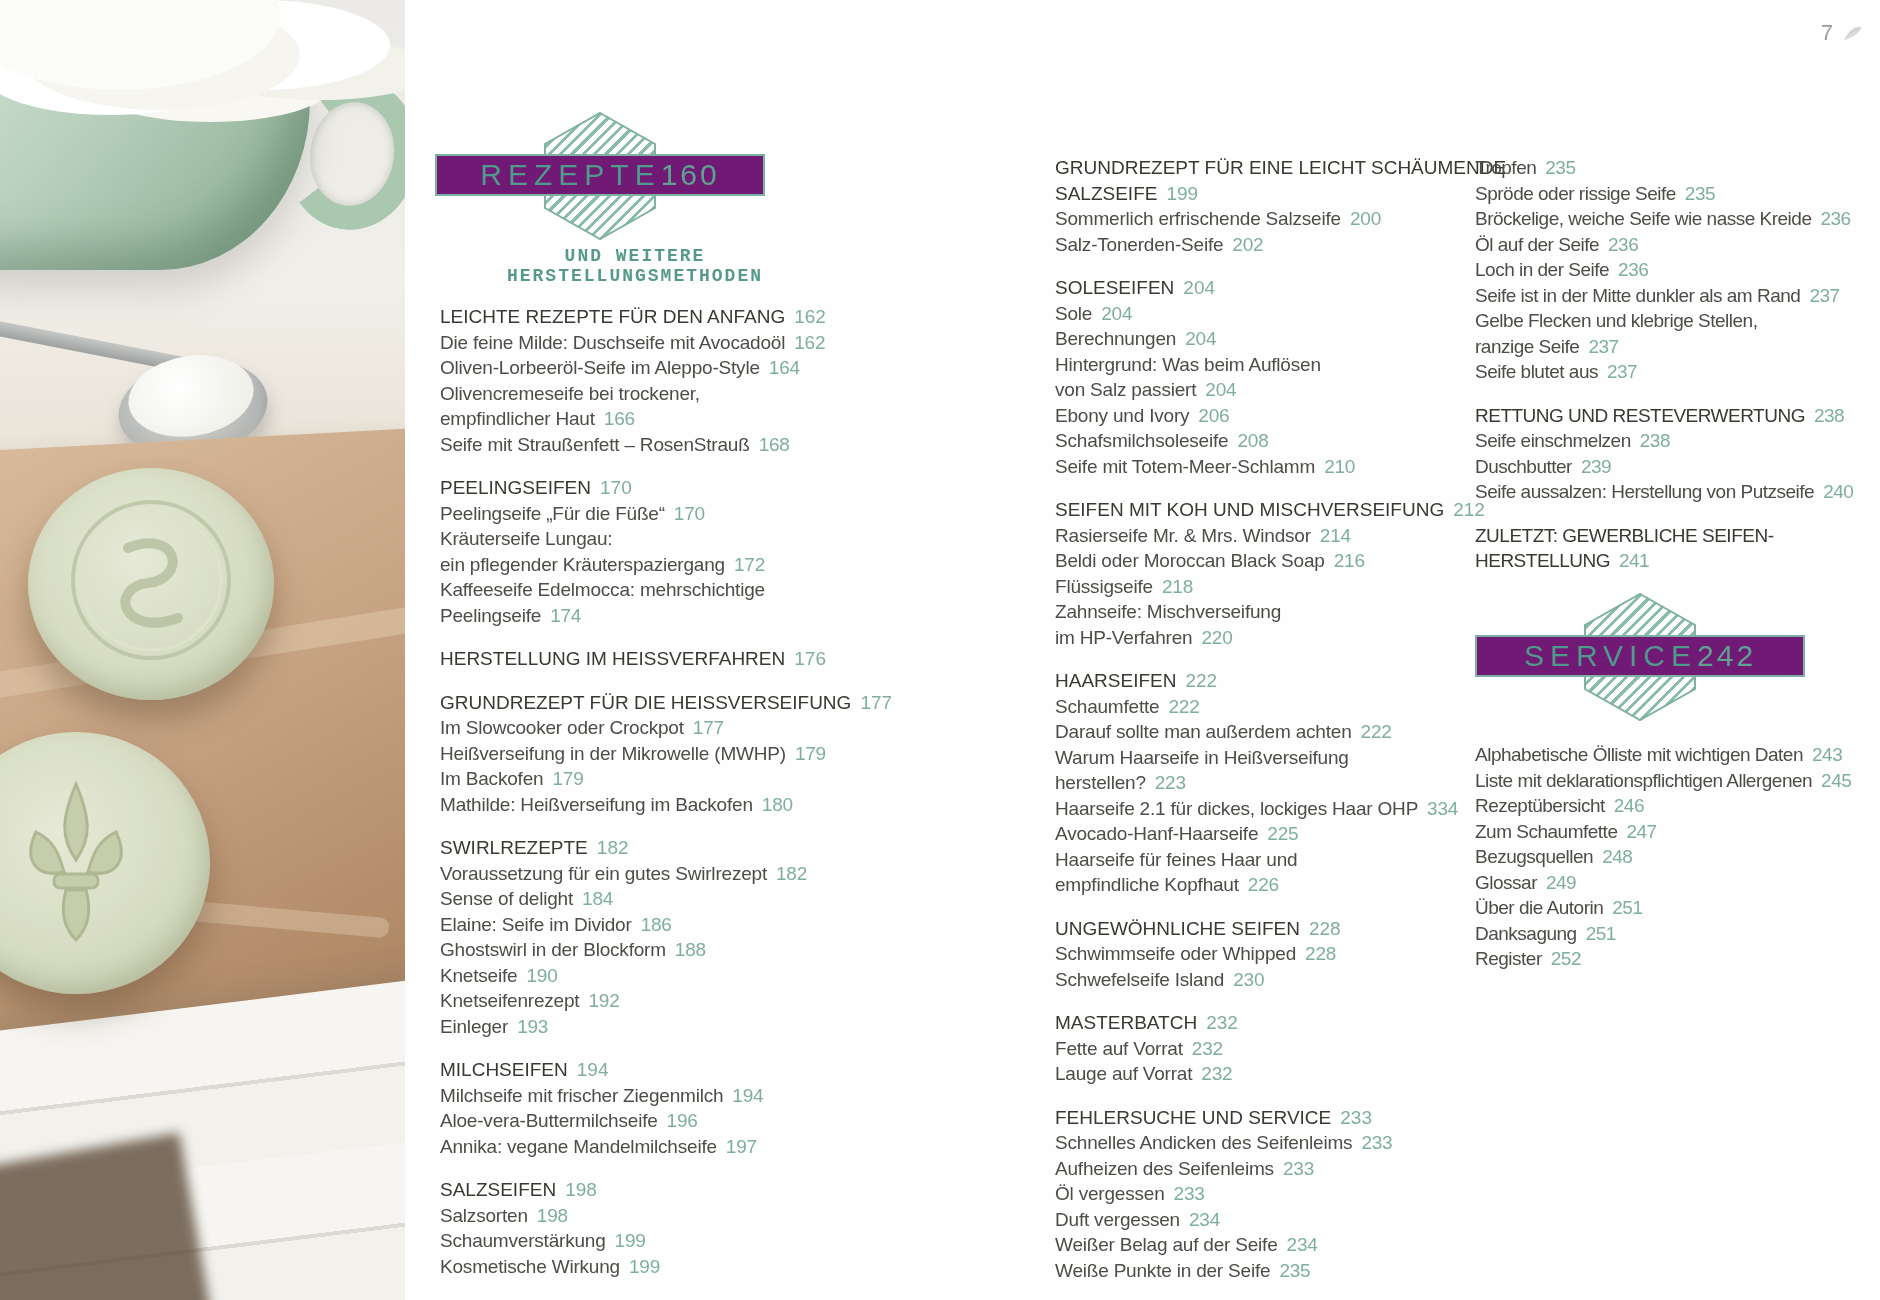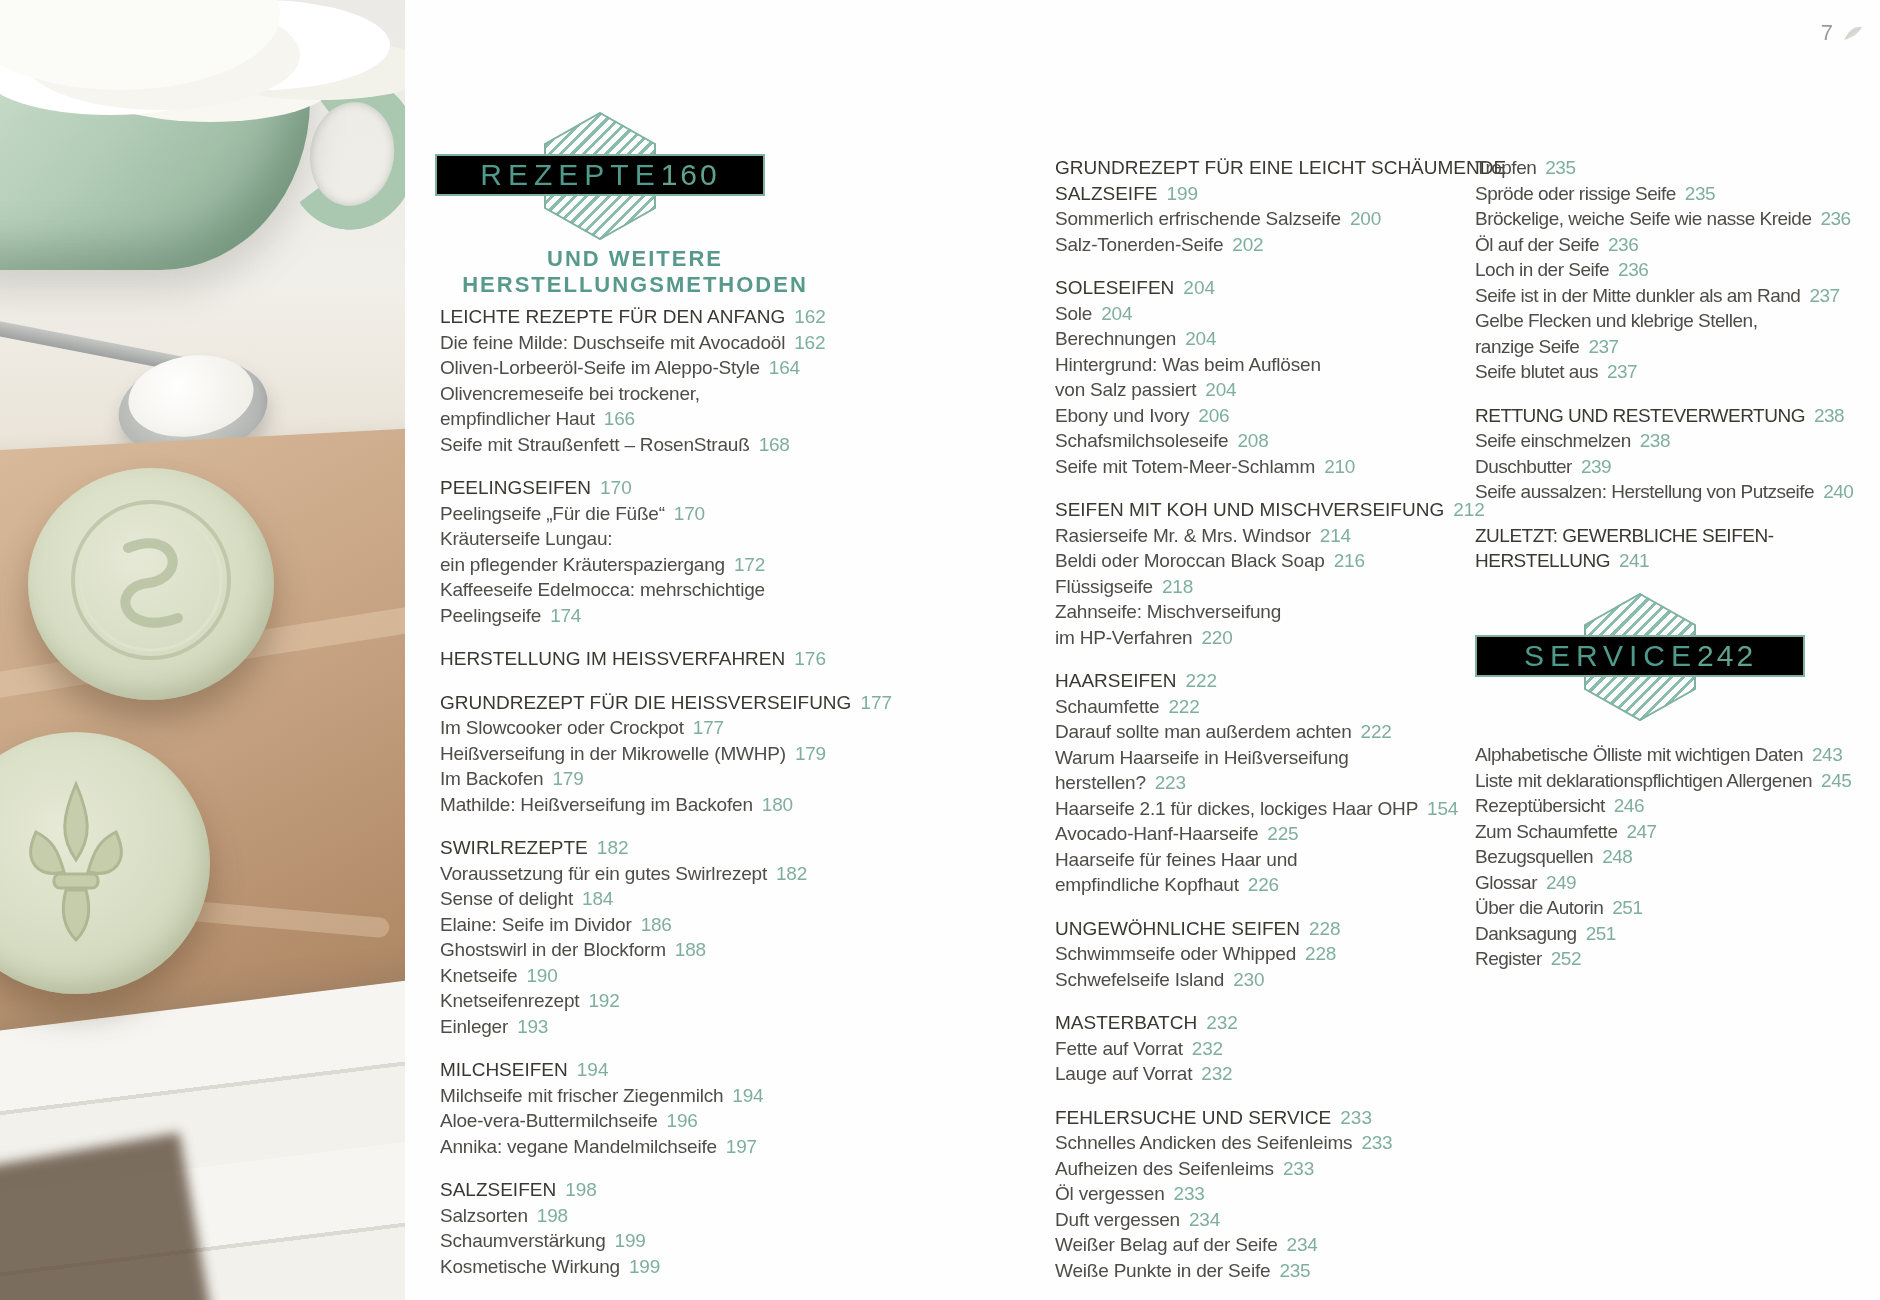--- a/index.html
+++ b/index.html
@@ -50,26 +50,26 @@
   
   .pagenum{position:absolute;top:20px;right:46px;color:#9a9a97;font-size:22px;letter-spacing:1px;}
   .corner-icon{position:absolute;top:24px;right:16px;opacity:.55;}
 
   
   .badge{position:absolute;width:330px;height:128px;}
   .badge .hex{position:absolute;left:109px;top:0;width:112px;height:128px;
         background:repeating-linear-gradient(135deg,#8abcac 0px,#8abcac 3px,rgba(0,0,0,0) 3px,rgba(0,0,0,0) 8px);
         clip-path:polygon(50% 0%,100% 25%,100% 75%,50% 100%,0% 75%,0% 25%);}
   .badge svg.hex-outline{position:absolute;left:109px;top:0;}
-  .badge .band{position:absolute;left:0;top:42px;width:326px;height:38px;background:#000000;
+  .badge .band{position:absolute;left:0;top:42px;width:326px;height:38px;background:#701a75;
         border:2px solid #7fb1a2;display:flex;align-items:center;justify-content:center;}
   .badge .band .t{font-size:30px;letter-spacing:6px;color:#4f9a8a;}
   .badge .band .n{font-size:30px;letter-spacing:3px;color:#5fa291;}
   .subtitle{position:absolute;left:455px;top:246px;width:360px;text-align:center;
-        font-size:22px;font-weight:bold;letter-spacing:2px;color:#579a8c;}
+        font-size:18px;font-weight:bold;letter-spacing:2px;color:#579a8c;font-family:Liberation Mono, monospace;}
 
   
   .col{position:absolute;}
   .toc-section{margin-bottom:18px;}
   .line{white-space:nowrap;font-size:19px;line-height:25.5px;letter-spacing:-0.2px;color:#4d4c47;}
   .line.heading{font-weight:normal;color:#393831;letter-spacing:0px;}
   .num{color:#7fae9f;margin-left:9px;}
   .col-tight .line{letter-spacing:-0.5px;}
 </style>
 </head>
@@ -213,21 +213,21 @@
         <div class="line item"><span>Flüssigseife</span><span class="num">218</span></div>
         <div class="line item"><span>Zahnseife: Mischverseifung</span></div>
         <div class="line item"><span>im HP-Verfahren</span><span class="num">220</span></div>
       </div>
       <div class="toc-section">
         <div class="line heading"><span>HAARSEIFEN</span><span class="num">222</span></div>
         <div class="line item"><span>Schaumfette</span><span class="num">222</span></div>
         <div class="line item"><span>Darauf sollte man außerdem achten</span><span class="num">222</span></div>
         <div class="line item"><span>Warum Haarseife in Heißverseifung</span></div>
         <div class="line item"><span>herstellen?</span><span class="num">223</span></div>
-        <div class="line item"><span>Haarseife 2.1 für dickes, lockiges Haar OHP</span><span class="num">154</span></div>
+        <div class="line item"><span>Haarseife 2.1 für dickes, lockiges Haar OHP</span><span class="num">334</span></div>
         <div class="line item"><span>Avocado-Hanf-Haarseife</span><span class="num">225</span></div>
         <div class="line item"><span>Haarseife für feines Haar und</span></div>
         <div class="line item"><span>empfindliche Kopfhaut</span><span class="num">226</span></div>
       </div>
       <div class="toc-section">
         <div class="line heading"><span>UNGEWÖHNLICHE SEIFEN</span><span class="num">228</span></div>
         <div class="line item"><span>Schwimmseife oder Whipped</span><span class="num">228</span></div>
         <div class="line item"><span>Schwefelseife Island</span><span class="num">230</span></div>
       </div>
       <div class="toc-section">

